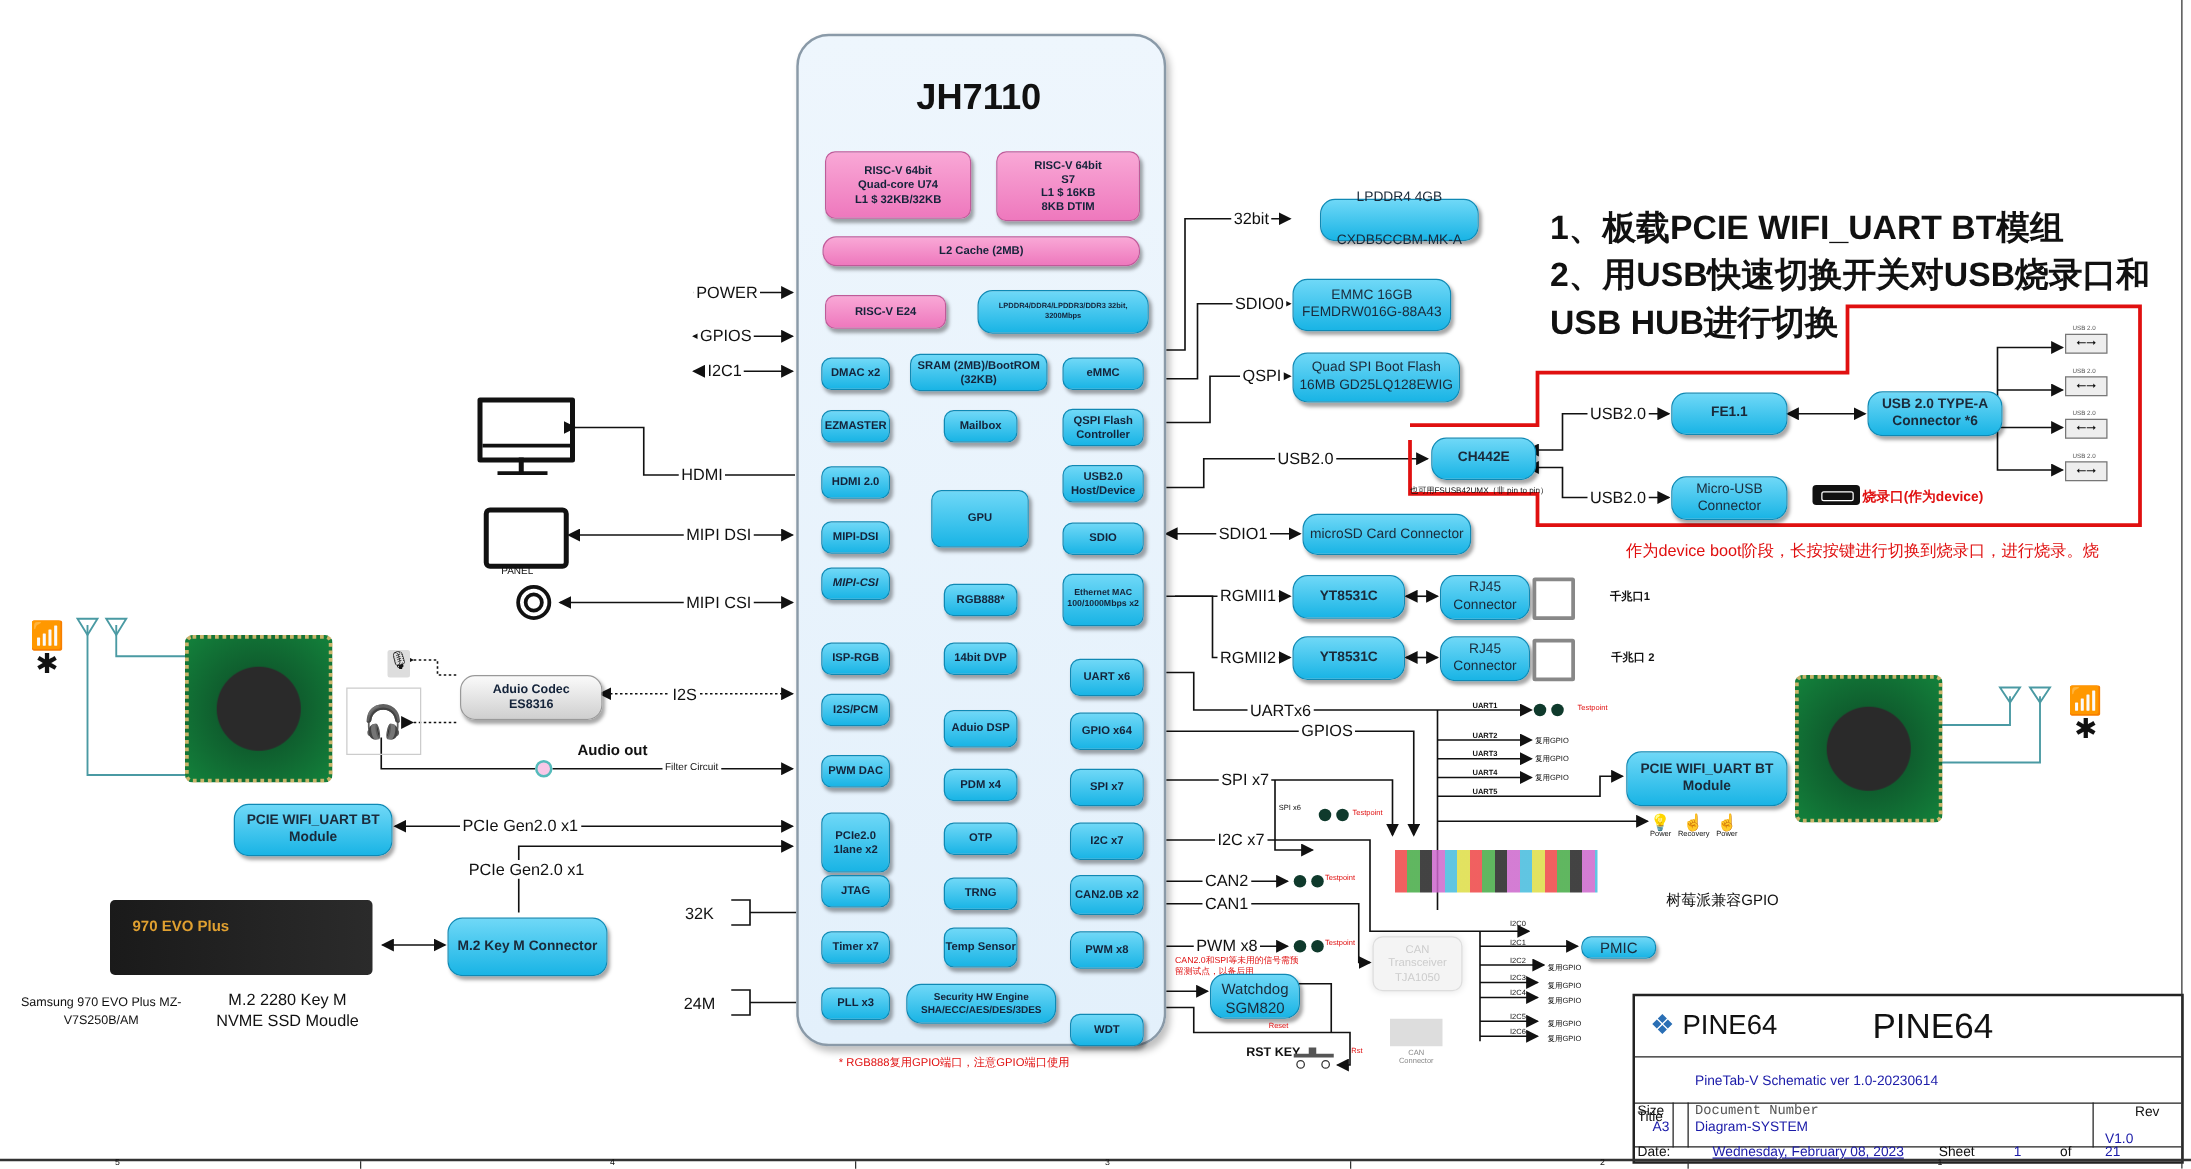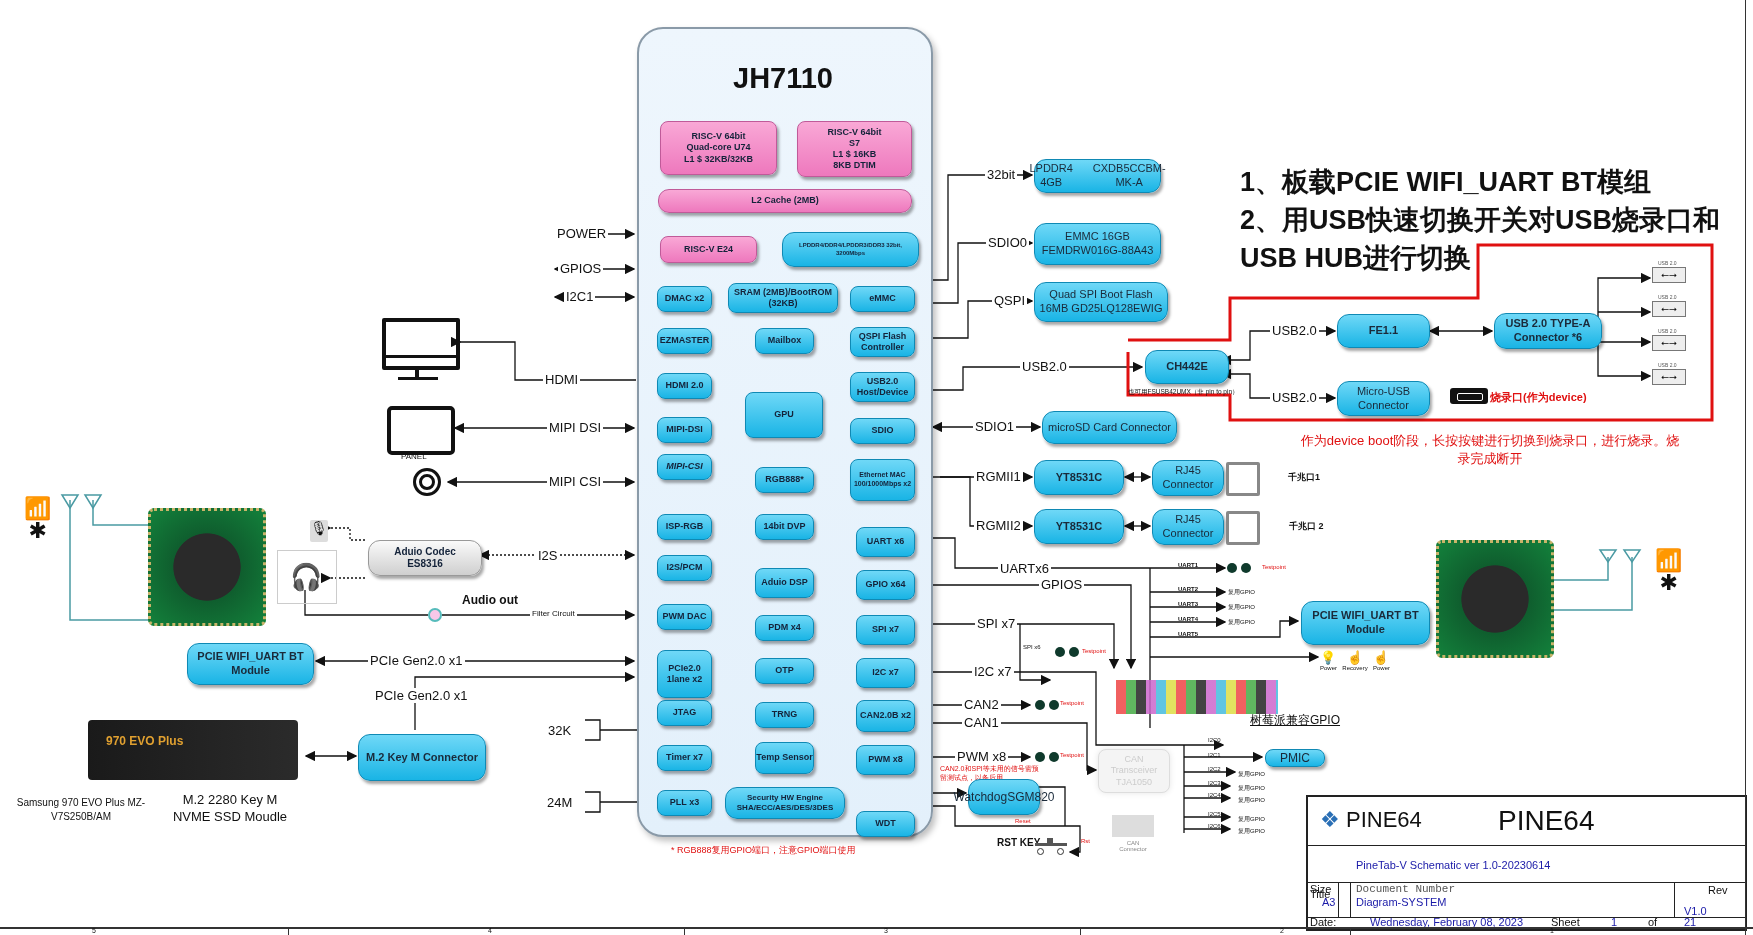--- a/index.html
+++ b/index.html
@@ -241,21 +241,21 @@
   <div>V7S250B/AM</div>
 </div>
 <div class="abs" style="left:170px;top:792px;width:120px;font-size:13px;text-align:center;line-height:1.3;">
   <div>M.2 2280 Key M</div>
   <div>NVME SSD Moudle</div>
 </div>
 <div class="abs" style="left:548px;top:723px;font-size:13px;">32K</div>
 <div class="abs" style="left:547px;top:795px;font-size:13px;">24M</div>
 
 <div class="lbl" style="left:985px;top:167px;">32bit</div>
-<div class="blk cyan big" style="left:1034px;top:159px;width:125px;height:32px;flex-direction:row;gap:20px;">
+<div class="blk cyan big" style="left:1056px;top:159px;width:125px;height:32px;flex-direction:column;gap:20px;">
   <div>LPDDR4 4GB</div>
   <div>CXDB5CCBM-MK-A</div>
 </div>
 <div class="lbl" style="left:986px;top:235px;">SDIO0</div>
 <div class="blk cyan big" style="left:1034px;top:223px;width:125px;height:40px;flex-direction:column;">
   <div>EMMC 16GB</div>
   <div>FEMDRW016G-88A43</div>
 </div>
 <div class="lbl" style="left:992px;top:293px;">QSPI</div>
 <div class="blk cyan big" style="left:1034px;top:282px;width:132px;height:38px;flex-direction:column;">
@@ -285,21 +285,20 @@
 <div class="blk cyan big" style="left:1337px;top:381px;width:91px;height:33px;flex-direction:column;">
   <div>Micro-USB</div>
   <div>Connector</div>
 </div>
 <div class="abs" style="left:1450px;top:388px;width:38px;height:16px;background:#111;border-radius:3px;">
     <div style="position:absolute;left:7px;top:5px;width:24px;height:6px;border:1px solid #fff;border-radius:2px;"></div>
   </div>
 <div class="abs red" style="left:1490px;top:390px;font-size:11px;font-weight:bold;">烧录口(作为device)</div>
 <div class="abs red" style="left:1270px;top:432px;width:440px;font-size:13px;text-align:center;line-height:1.4;">
   <div>作为device boot阶段，长按按键进行切换到烧录口，进行烧录。烧</div>
-  <div>录完成断开</div>
 </div>
 
 <div class="lbl" style="left:973px;top:419px;">SDIO1</div>
 <div class="blk cyan big" style="left:1042px;top:411px;width:133px;height:31px;">microSD Card Connector</div>
 
 <div class="lbl" style="left:974px;top:469px;">RGMII1</div>
 <div class="lbl" style="left:974px;top:518px;">RGMII2</div>
 <div class="blk cyan big" style="left:1034px;top:460px;width:88px;height:33px;font-weight:bold;">YT8531C</div>
 <div class="blk cyan big" style="left:1034px;top:509px;width:88px;height:33px;font-weight:bold;">YT8531C</div>
 <div class="blk cyan big" style="left:1152px;top:460px;width:70px;height:34px;flex-direction:column;">
@@ -334,21 +333,21 @@
 <div class="lbl" style="left:972px;top:664px;">I2C x7</div>
 <div class="lbl" style="left:962px;top:697px;">CAN2</div>
 <div class="abs red" style="left:1060px;top:700px;font-size:6px;">Testpoint</div>
 <div class="lbl" style="left:962px;top:715px;">CAN1</div>
 <div class="lbl" style="left:955px;top:749px;">PWM x8</div>
 <div class="abs red" style="left:1060px;top:752px;font-size:6px;">Testpoint</div>
 <div class="abs red" style="left:940px;top:764px;font-size:7px;line-height:1.3;">
   <div>CAN2.0和SPI等未用的信号需预</div>
   <div>留测试点，以备后用</div>
 </div>
-<div class="blk cyan big" style="left:968px;top:779px;width:70px;height:34px;font-size:12px;">
+<div class="blk cyan big" style="left:968px;top:779px;width:70px;height:34px;flex-direction:column;font-size:12px;justify-content:flex-end;">
   <div>Watchdog</div>
   <div>SGM820</div>
 </div>
 <div class="abs red" style="left:1015px;top:818px;font-size:6px;">Reset</div>
 <div class="abs red" style="left:1081px;top:838px;font-size:6px;">Rst</div>
 <div class="abs" style="left:997px;top:837px;font-size:10px;font-weight:bold;">RST KEY</div>
 <div class="abs" style="left:1035px;top:838px;width:32px;height:14px;">
   <div style="position:absolute;left:0;top:5px;width:32px;height:3px;background:#555;"></div>
   <div style="position:absolute;left:12px;top:0;width:6px;height:6px;background:#555;"></div>
   <div style="position:absolute;left:2px;top:10px;width:5px;height:5px;border:1px solid #333;border-radius:50%;"></div>
@@ -374,21 +373,21 @@
     <div class="abs" style="left: 1208px; top: 792px; font-size: 6px;">I2C4</div>
     <div class="abs" style="left: 1238px; top: 796px; font-size: 6px;">复用GPIO</div>
     <div class="abs" style="left: 1208px; top: 811px; font-size: 6px;">I2C5</div>
     <div class="abs" style="left: 1238px; top: 815px; font-size: 6px;">复用GPIO</div>
     <div class="abs" style="left: 1208px; top: 823px; font-size: 6px;">I2C6</div>
     <div class="abs" style="left: 1238px; top: 827px; font-size: 6px;">复用GPIO</div>
   </div>
 <div class="blk cyan big" style="left:1265px;top:749px;width:58px;height:16px;border-radius:8px;font-size:12px;">PMIC</div>
 
 <div class="gpio" style="left:1116px;top:680px;width:162px;height:34px;opacity:.85;"></div>
-<div class="abs" style="left:1250px;top:712px;font-size:12px;text-decoration:underline;">树莓派兼容GPIO</div>
+<div class="abs" style="left:1333px;top:712px;font-size:12px;">树莓派兼容GPIO</div>
 <div class="abs" style="left:1320px;top:650px;width:70px;height:40px;font-size:6px;text-align:center;">
   <div style="display:flex;justify-content:space-between;font-size:13px;">
       <span>💡</span>
       <span>☝</span>
       <span>☝</span>
     </div>
   <div style="display:flex;justify-content:space-between;">
     <span>Power</span>
     <span>Recovery</span>
     <span>Power</span>

